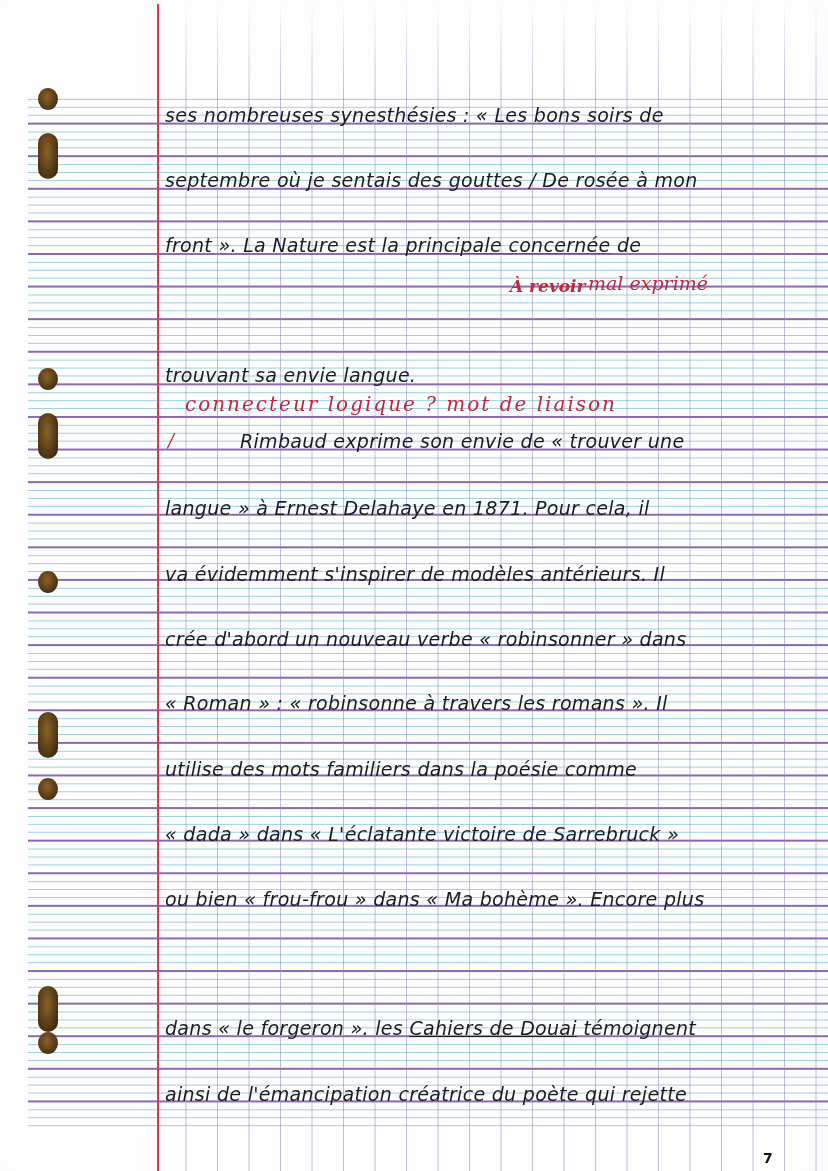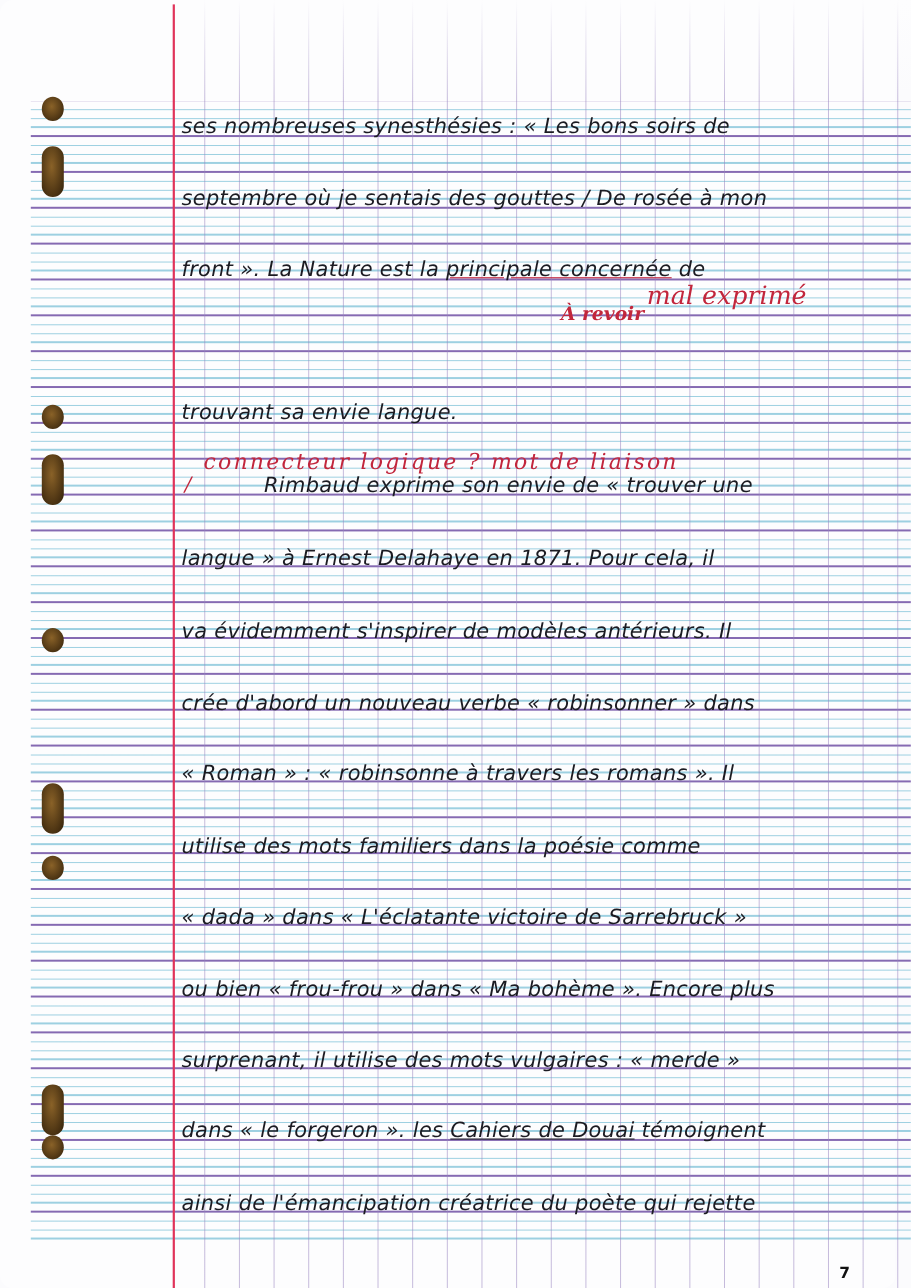--- a/index.html
+++ b/index.html
@@ -84,33 +84,32 @@
   <div class="hole long" style="top:712px"></div>
   <div class="hole round" style="top:778px"></div>
   <div class="hole long" style="top:986px"></div>
   <div class="hole round" style="top:1032px"></div>
 
   <div class="line" style="top:104px">ses nombreuses synesthésies : « Les bons soirs de</div>
   <div class="line" style="top:169px">septembre où je sentais des gouttes / De rosée à mon</div>
   <div class="line" style="top:234px">
     <span>front ». La Nature est la </span><span class="underline-red">principale concernée</span><span> de</span>
   </div>
-  <div class="red" style="left:588px; top:256px; font-size:23px;text-align:right;">mal exprimé</div>
+  <div class="red" style="left:588px; top:272px; font-size:19px;text-align:right;">mal exprimé</div>
   <div class="red" style="left:510px; top:276px; font-size:17px;font-weight:bold;">À revoir</div>
   <div class="line" style="top:364px">trouvant sa envie langue.</div>
-  <div class="red" style="left:185px; top:392px; font-size:20px; letter-spacing:2px;margin-top:15px;">connecteur logique ? mot de liaison</div>
+  <div class="red" style="left:185px; top:392px; font-size:20px; letter-spacing:2px;">connecteur logique ? mot de liaison</div>
   <div class="red" style="left:168px; top:430px; font-size:18px;">/</div>
   <div class="line indent" style="top:430px">Rimbaud exprime son envie de « trouver une</div>
   <div class="line" style="top:497px">langue » à Ernest Delahaye en 1871. Pour cela, il</div>
   <div class="line" style="top:563px">va évidemment s'inspirer de modèles antérieurs. Il</div>
   <div class="line" style="top:628px">crée d'abord un nouveau verbe « robinsonner » dans</div>
   <div class="line" style="top:692px">« Roman » : «     robinsonne à travers les romans ». Il</div>
   <div class="line" style="top:758px">utilise des mots familiers dans la poésie comme</div>
   <div class="line" style="top:823px">« dada » dans « L'éclatante victoire de Sarrebruck »</div>
   <div class="line" style="top:888px">ou bien « frou-frou » dans « Ma bohème ». Encore plus</div>
-  <div class="line" style="top:953px">surprenant, il utilise des mots vulgaires : « merde »</div>
   <div class="line" style="top:1017px">
     <span>dans « le forgeron ». les </span><span class="underline-black">Cahiers de Douai</span><span> témoignent</span>
   </div>
   <div class="line" style="top:1083px">ainsi de l'émancipation créatrice du poète qui rejette</div>
 
   <div class="page-number">7</div>
 </div>
 
 </body></html>

